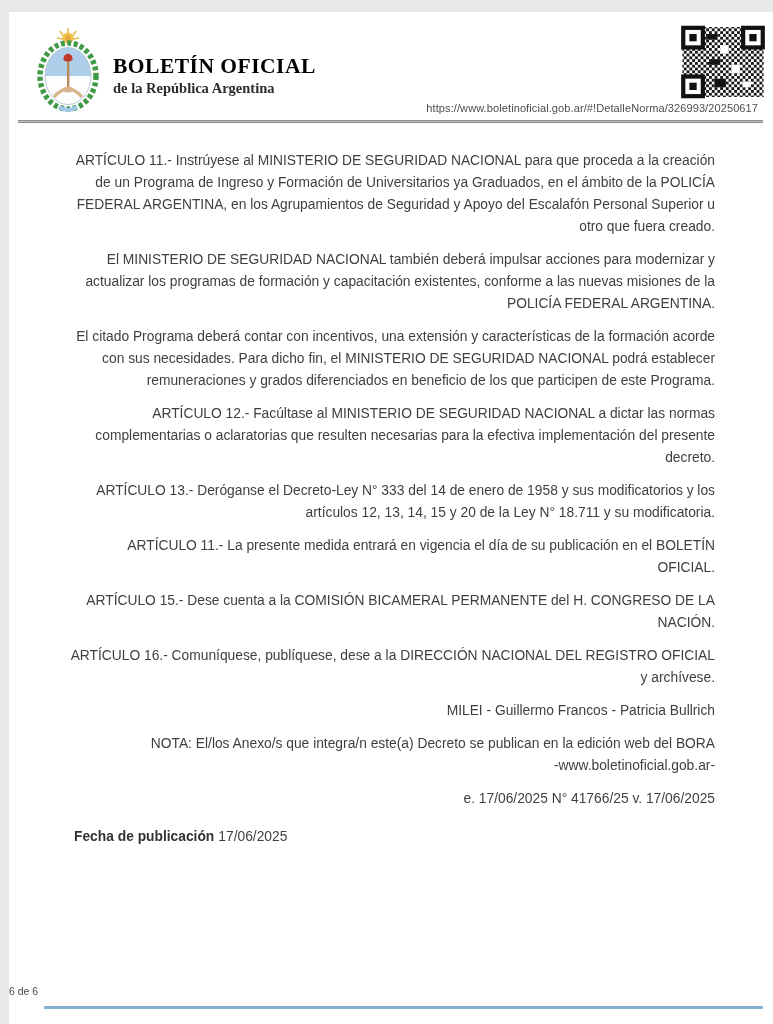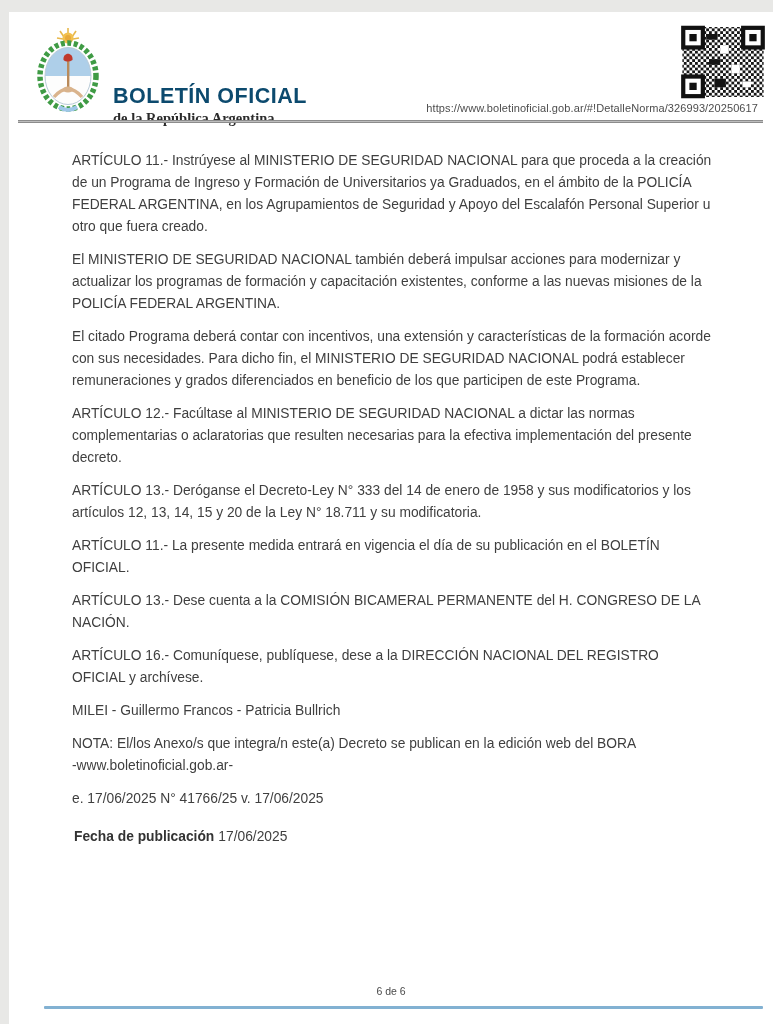--- a/index.html
+++ b/index.html
@@ -9,50 +9,49 @@
     font-family:"Liberation Sans","DejaVu Sans",sans-serif;
   }
   .page {
     position:absolute; left:9px; top:12px; right:0; bottom:0;
     background:#ffffff;
   }
   
   .logo { position:absolute; left:21px; top:15px; width:76px; height:88px; }
   .brand { position:absolute; left:104px; top:42px; }
   .brand-title {
-    font-size:21.5px; font-weight:bold; letter-spacing:.5px; color:#0c4a6e;
-    font-family:Liberation Sans, sans-serif;
-    margin-top:30px;
+    font-size:21.5px; font-weight:bold; letter-spacing:.5px; color:#000000;
+    font-family:Liberation Serif, serif;
   }
   .brand-subtitle {
     font-size:14.5px; font-weight:bold; color:#2b2b2b;
     font-family:"Liberation Serif","DejaVu Serif",serif; margin-top:1px;
   }
   .qr { position:absolute; right:8px; top:13px; width:84px; height:74px; }
   .doc-url {
     position:absolute; right:15px; top:90px;
     font-size:11px; color:#4d4d4d; letter-spacing:.1px;
   }
   .header-rule {
     position:absolute; left:9px; right:10px; top:108px; height:1px;
     background:#bdbdbd;
     border-top:1px solid #8c8c8c; border-bottom:1px solid #8c8c8c;
   }
   
   .content {
     position:absolute; left:53px; top:138px; width:653px;
     font-size:13.8px; line-height:22px; color:#3f3f3f;
   }
-  .content p { margin:0 0 11px 10px; white-space:pre-line; }
+  .content p { margin:0 0 11px 4px; white-space:pre-line;text-align:right; }
   .pubdate { margin-top:16px;padding-left:12px; }
   .pubdate .lbl { font-weight:bold; color:#333; }
   .pubdate .val { margin-left:4px; }
   
   .page-num {
-    position:absolute; left:0; right:0; top:973px; text-align:center;
+    position:absolute; left:0; right:0; top:973px; 
     font-size:10.5px; color:#4a4a4a;
   }
   .bottom-rule {
     position:absolute; left:35px; right:10px; top:994px; height:3px;
     background:#82b1d2; border-radius:1px;
   }
 </style>
 </head>
 <body>
 
@@ -127,21 +126,21 @@
 
   <div class="header-rule"></div>
 
   <div class="content">
     <p>ARTÍCULO 11.- Instrúyese al MINISTERIO DE SEGURIDAD NACIONAL para que proceda a la creación de un Programa de Ingreso y Formación de Universitarios ya Graduados, en el ámbito de la POLICÍA FEDERAL ARGENTINA, en los Agrupamientos de Seguridad y Apoyo del Escalafón Personal Superior u otro que fuera creado.</p>
     <p>El MINISTERIO DE SEGURIDAD NACIONAL también deberá impulsar acciones para modernizar y actualizar los programas de formación y capacitación existentes, conforme a las nuevas misiones de la POLICÍA FEDERAL ARGENTINA.</p>
     <p>El citado Programa deberá contar con incentivos, una extensión y características de la formación acorde con sus necesidades. Para dicho fin, el MINISTERIO DE SEGURIDAD NACIONAL podrá establecer remuneraciones y grados diferenciados en beneficio de los que participen de este Programa.</p>
     <p>ARTÍCULO 12.- Facúltase al MINISTERIO DE SEGURIDAD NACIONAL a dictar las normas complementarias o aclaratorias que resulten necesarias para la efectiva implementación del presente decreto.</p>
     <p>ARTÍCULO 13.- Deróganse el Decreto-Ley N° 333 del 14 de enero de 1958 y sus modificatorios y los artículos 12, 13, 14, 15 y 20 de la Ley N° 18.711 y su modificatoria.</p>
     <p>ARTÍCULO 11.- La presente medida entrará en vigencia el día de su publicación en el BOLETÍN OFICIAL.</p>
-    <p>ARTÍCULO 13.- Dese cuenta a la COMISIÓN BICAMERAL PERMANENTE del H. CONGRESO DE LA NACIÓN.</p>
+    <p>ARTÍCULO 15.- Dese cuenta a la COMISIÓN BICAMERAL PERMANENTE del H. CONGRESO DE LA NACIÓN.</p>
     <p>ARTÍCULO 16.- Comuníquese, publíquese, dese a la DIRECCIÓN NACIONAL DEL REGISTRO OFICIAL y archívese.</p>
     <p>MILEI - Guillermo Francos - Patricia Bullrich</p>
     <p>NOTA: El/los Anexo/s que integra/n este(a) Decreto se publican en la edición web del BORA
 -www.boletinoficial.gob.ar-</p>
     <p>e. 17/06/2025 N° 41766/25 v. 17/06/2025</p>
 
     <div class="pubdate">
       <span class="lbl">Fecha de publicación</span><span class="val">17/06/2025</span>
     </div>
   </div>

